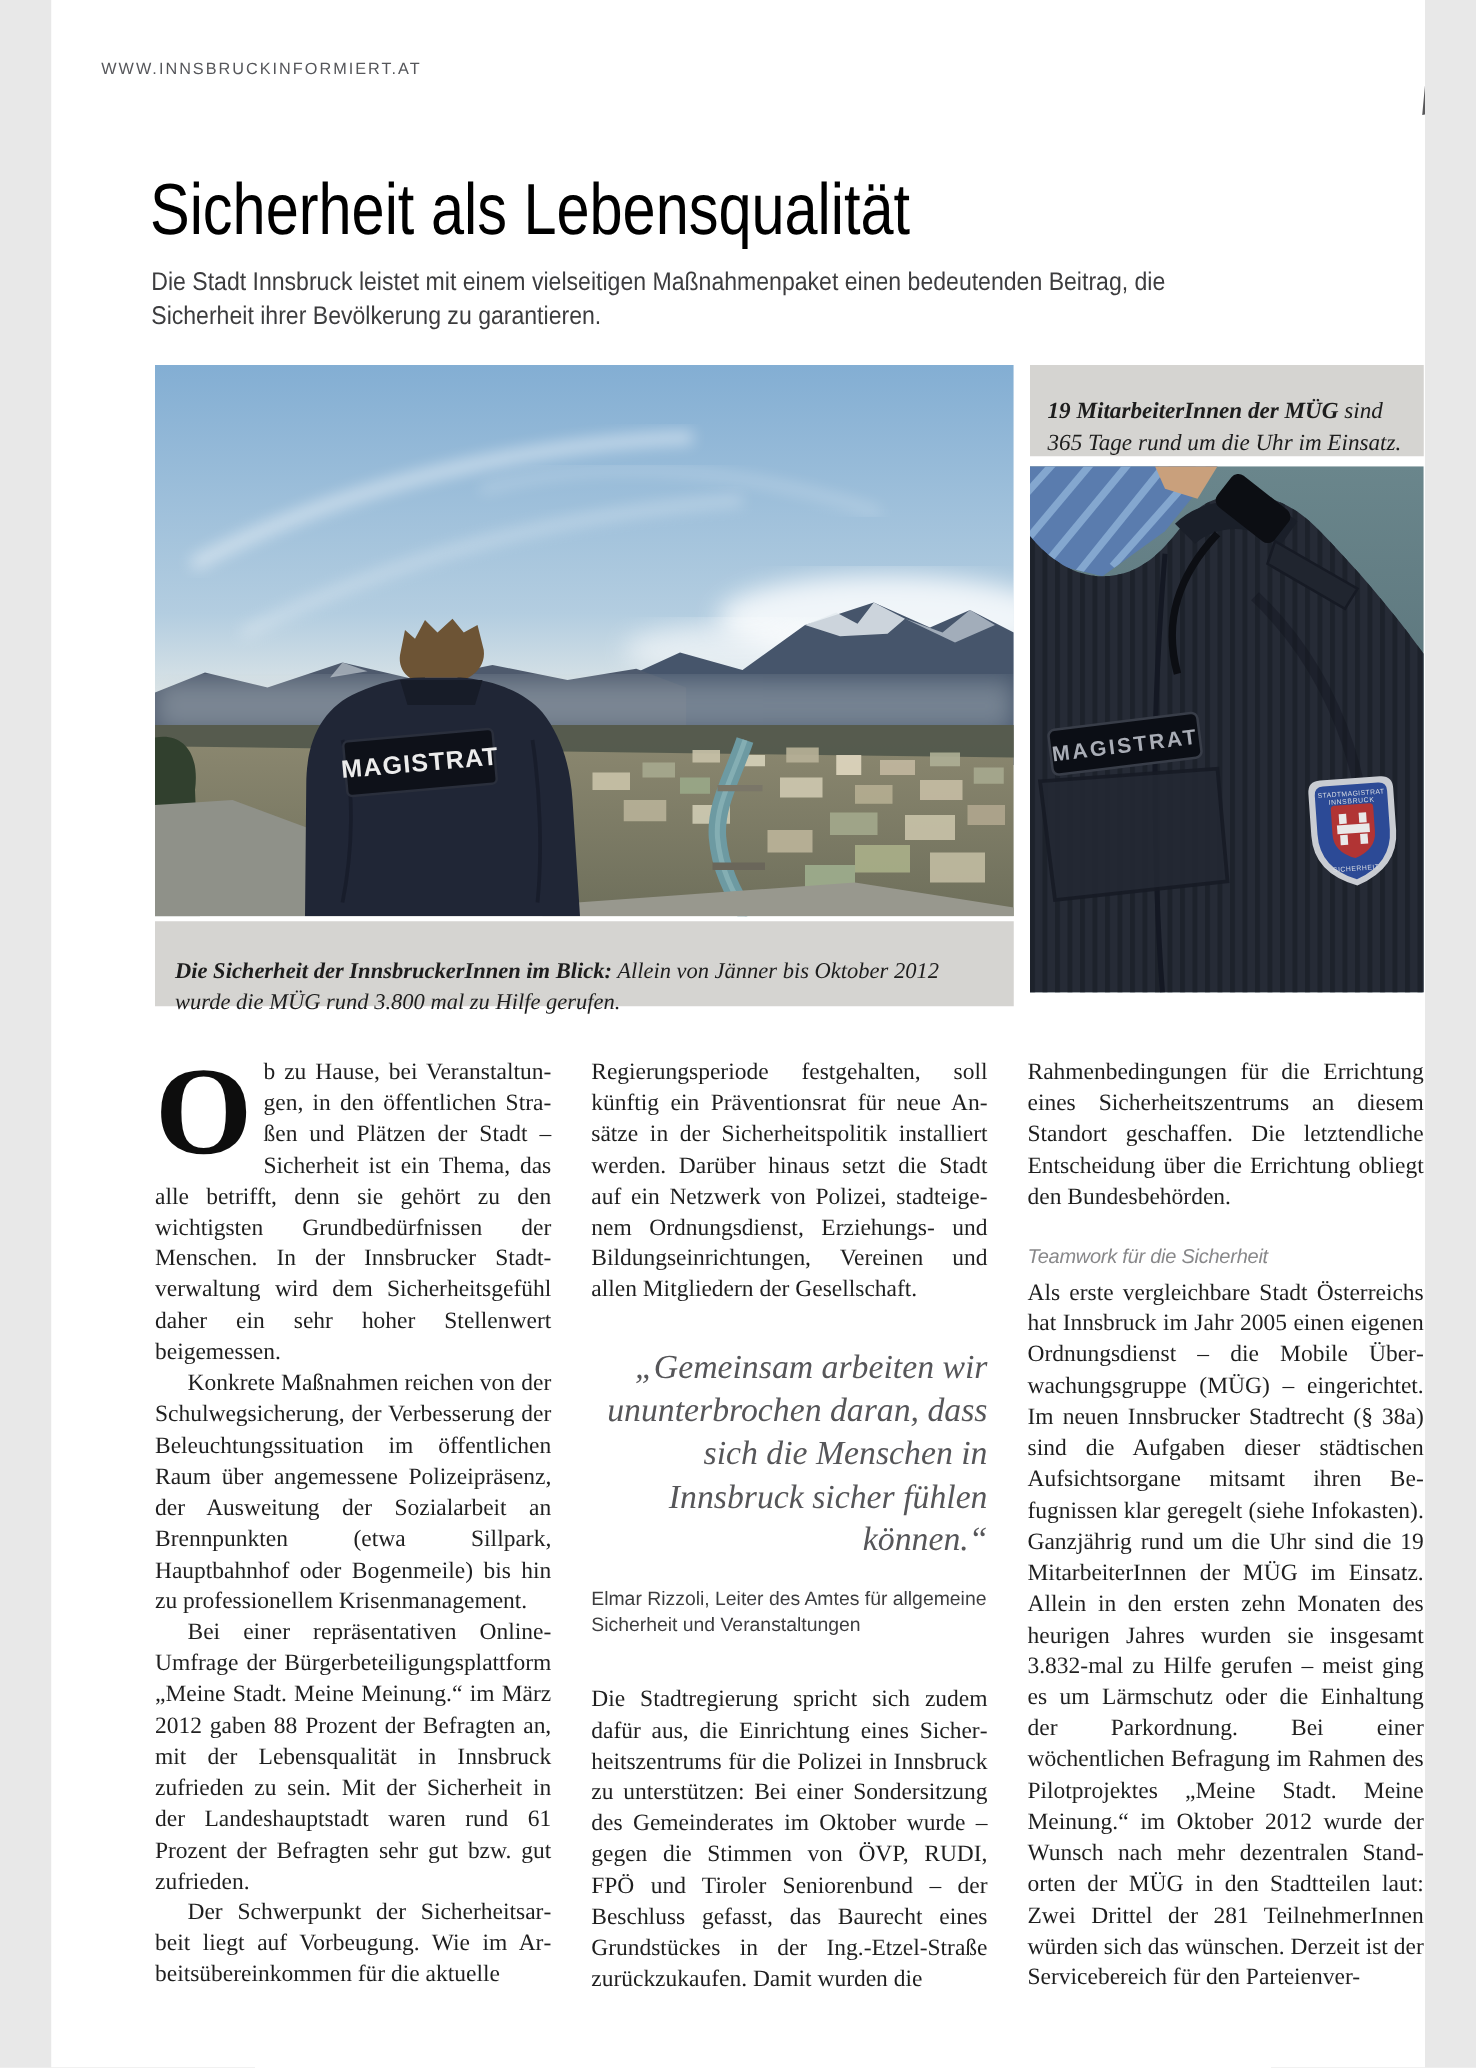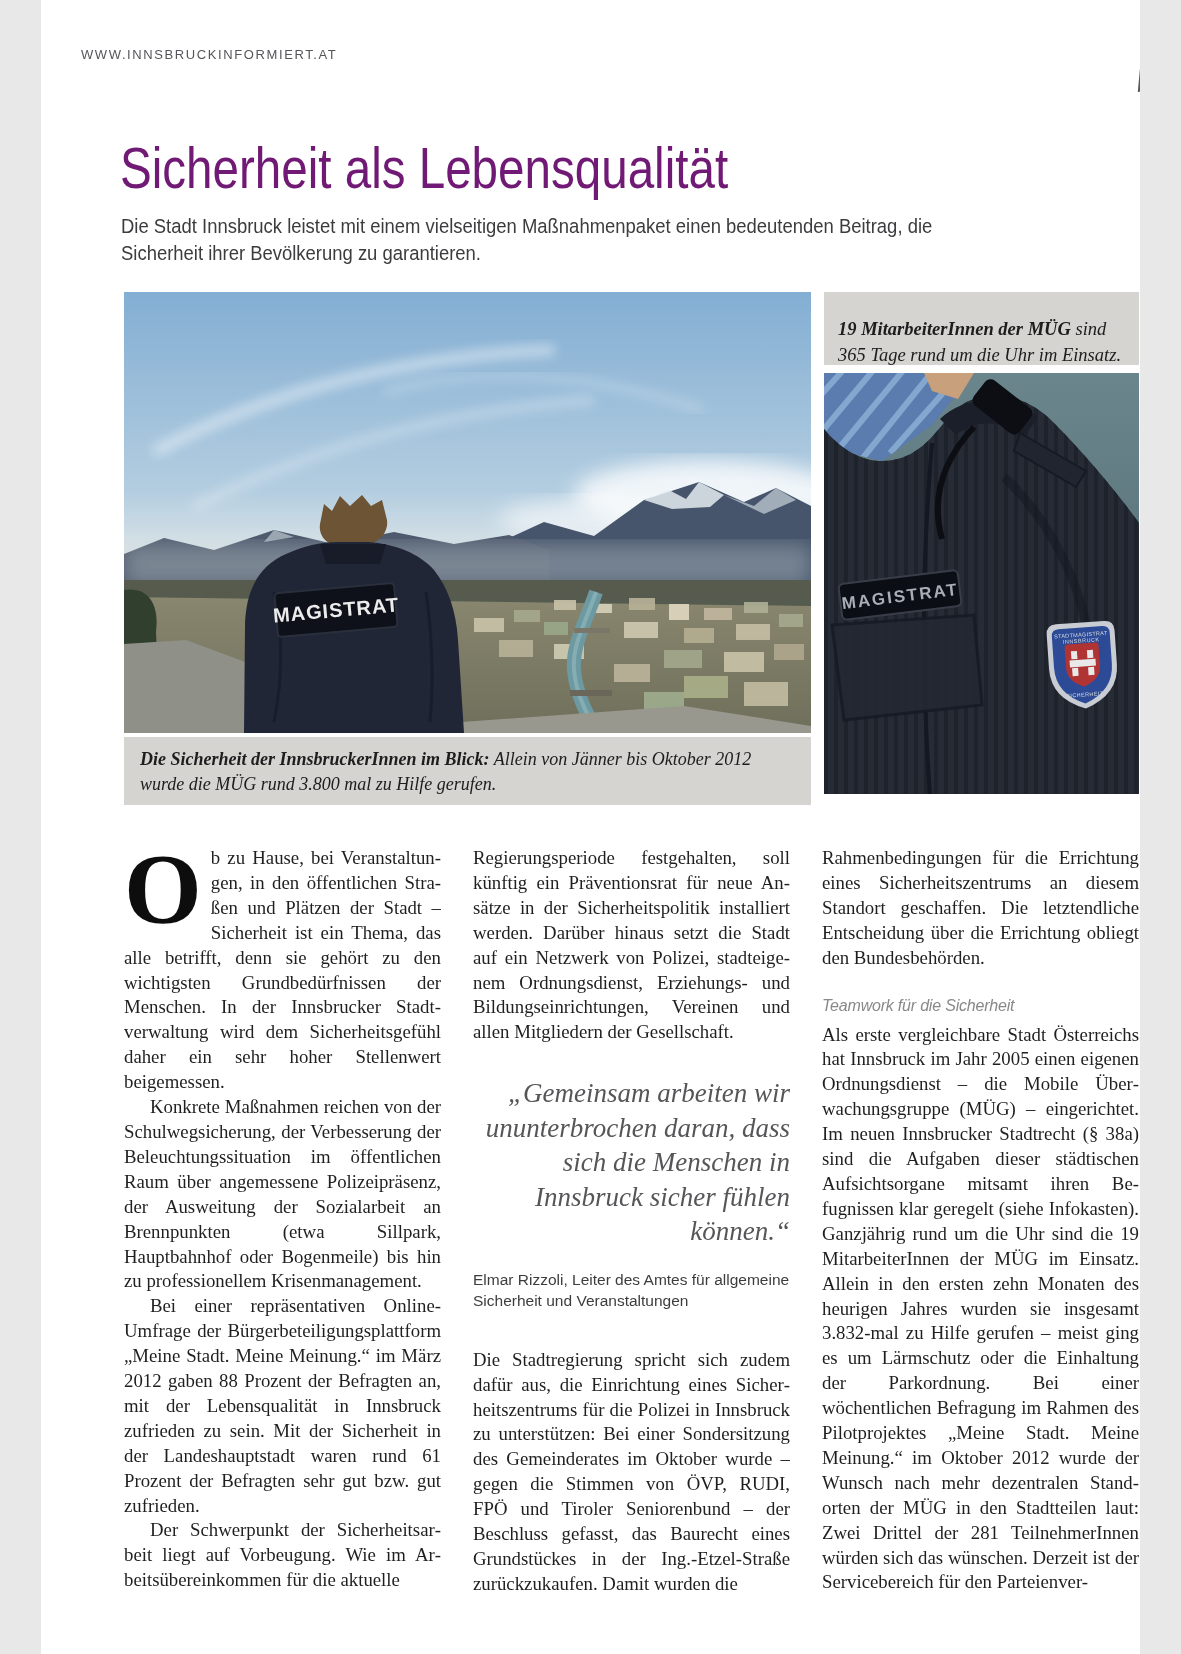--- a/index.html
+++ b/index.html
@@ -24,40 +24,40 @@
     background:#59595b;
     clip-path:polygon(12% 0%, 100% 0%, 61% 92%, 1% 100%);
   }
   .page-tab .num {
     position:absolute; left:26px; top:36px; color:#ffffff;
     font-family:Liberation Sans, sans-serif; font-size:23px;margin-left:31px;
   }
   
   .title {
     position:absolute; left:79px; top:134px; white-space:nowrap;
-    font-family:"Liberation Sans", sans-serif; font-size:58px; color:#701a75;
+    font-family:"Liberation Sans", sans-serif; font-size:58px; color:#000000;
   }
   .title .cond { display:inline-block; transform:scaleX(0.82); transform-origin:left top; }
   .lede {
     position:absolute; left:80px; top:212px; width:930px;
     font-family:"Liberation Sans", sans-serif; font-size:20.5px; line-height:27px; color:#3c3c3e;
   }
   .lede .cond { display:inline-block; transform:scaleX(0.9); transform-origin:left top; width:103%; }
   
   .fig-left { position:absolute; left:83px; top:292px; width:687px; height:441px; }
   .fig-right { position:absolute; left:783px; top:373px; width:315px; height:421px; }
   .fig-left svg, .fig-right svg { display:block; }
   .caption {
     position:absolute; background:#d5d4d1; color:#1d1d1d;
     font-style:italic; box-sizing:border-box;
   }
   .caption b { font-weight:bold; }
   .cap-left {
     left:83px; top:737px; width:687px; height:68px;
-    padding:10px 16px; font-size:18px; line-height:25px;
+    padding:27px 16px; font-size:18px; line-height:25px;
   }
   .cap-right {
     left:783px; top:292px; width:315px; height:73px;
     padding:24px 14px; font-size:18.5px; line-height:26px;
   }
   .credit {
     position:absolute; left:1101px; top:700px; height:96px;
     writing-mode:vertical-rl; transform:rotate(180deg);
     font-family:"Liberation Sans", sans-serif; font-size:10px; font-weight:bold;
     letter-spacing:0.6px; color:#3a3a3a; white-space:nowrap;

